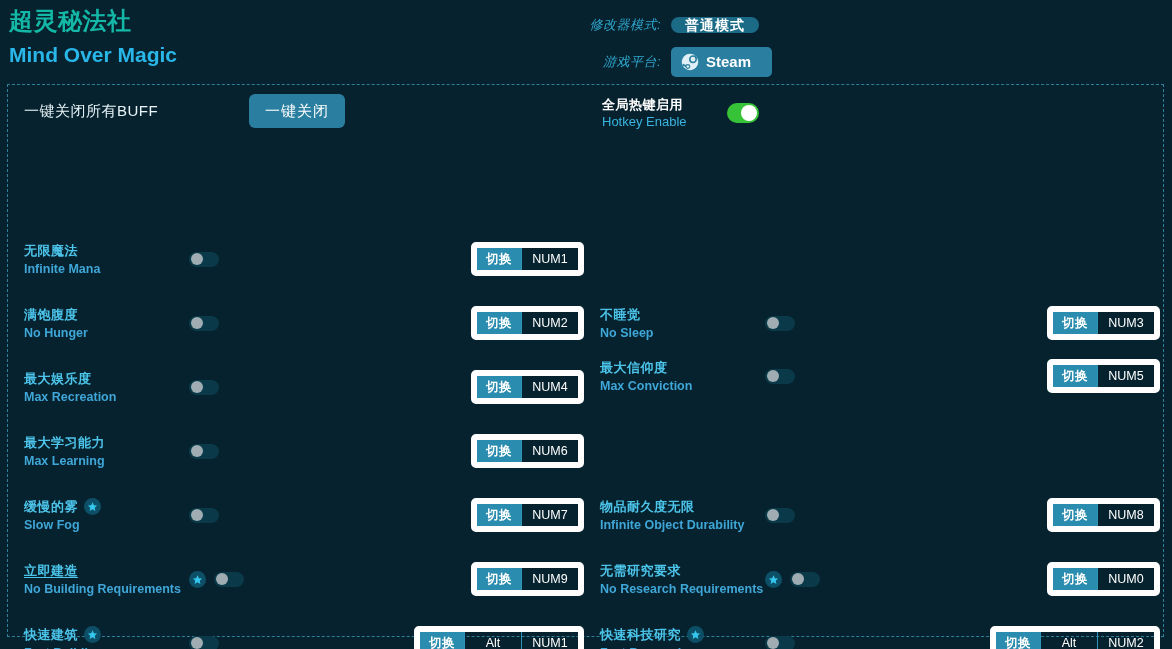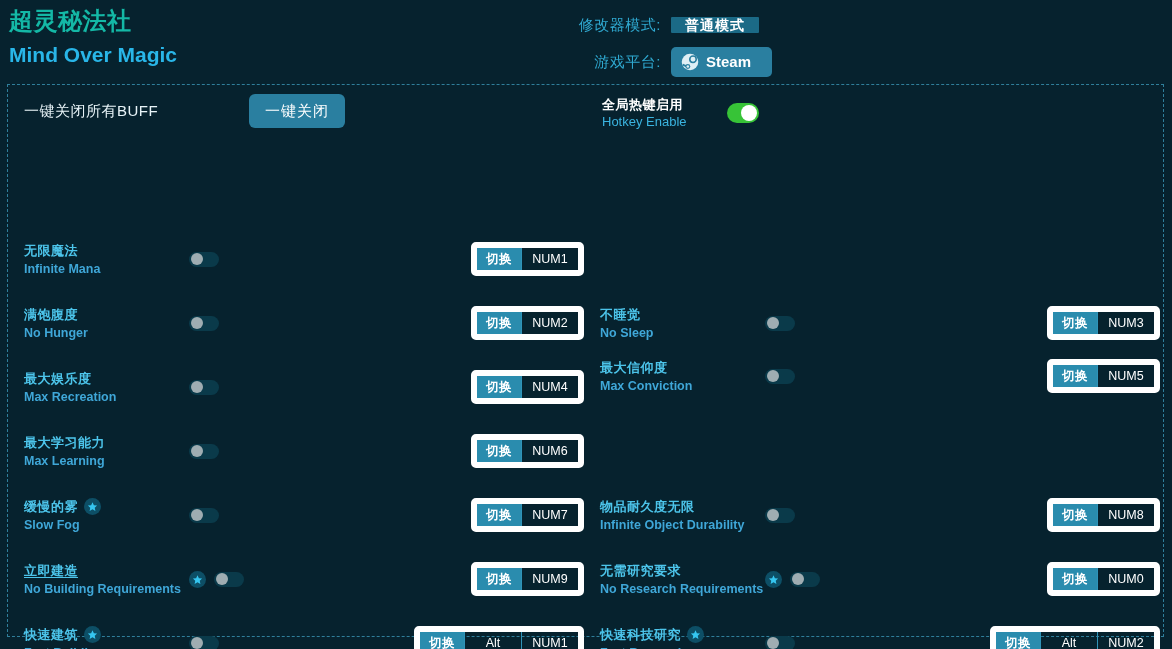--- a/index.html
+++ b/index.html
@@ -47,35 +47,36 @@
     top: 8px;
     width: 250px;
   }
   .hr-row {
     display: flex;
     align-items: center;
     height: 34px;
     margin-bottom: 3px;
   }
   .hr-label {
-    font-size: 15px;
+    font-size: 13px;
     color: #2fa8cf;
     width: 96px;
     text-align: right;
     padding-right: 10px;
     box-sizing: border-box;
     letter-spacing: .5px;
+    font-style: italic;
   }
   .mode-btn {
     background: #1b6a86;
     color: #ffffff;
     font-size: 14px;
     font-weight: bold;
     padding: 0 14px;
-    border-radius: 1px;
+    border-radius: 8px;
     letter-spacing: 1px;
     line-height: 16px;
   }
   .platform-btn {
     background: #2a7fa0;
     color: #ffffff;
     font-size: 15px;
     font-weight: bold;
     padding: 6px 21px 6px 10px;
     border-radius: 5px;

